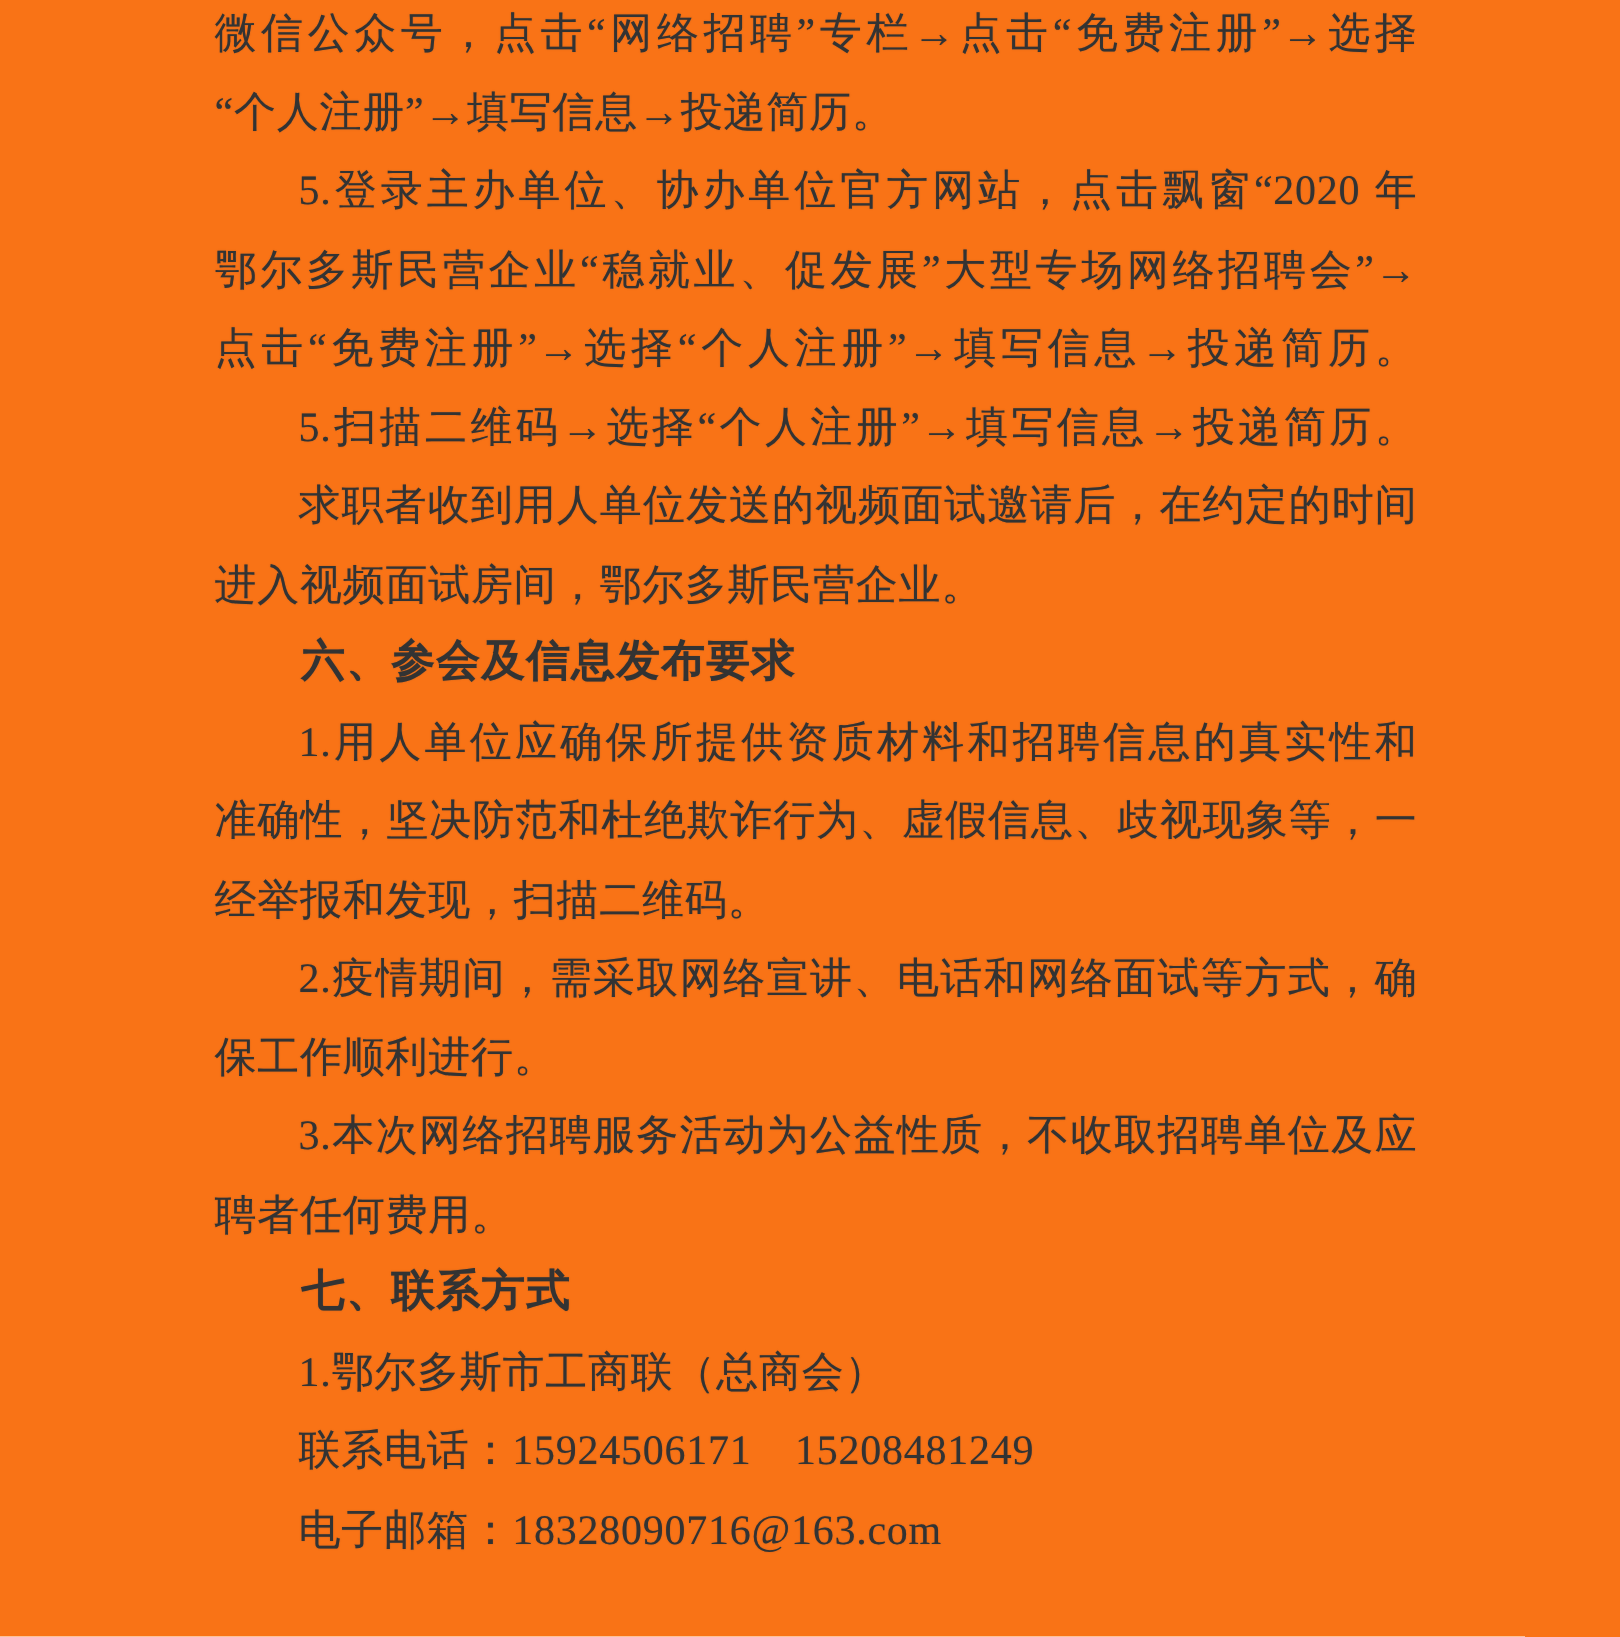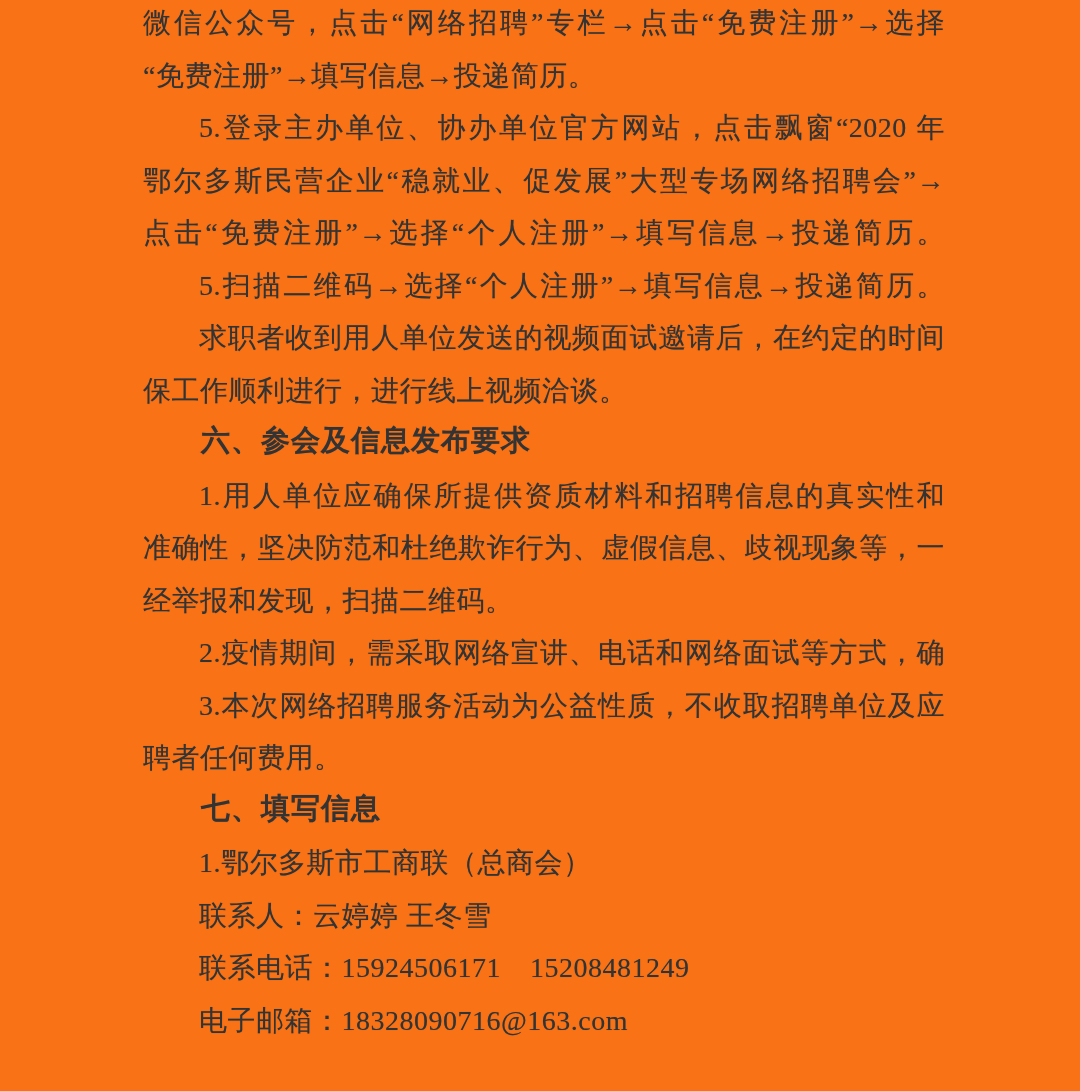--- a/index.html
+++ b/index.html
@@ -47,33 +47,33 @@
     font-size: 29px;
     letter-spacing: 1px;
   }
 </style>
 </head>
 <body>
 
 <div class="page">
   <div class="doc">
     <div class="line fill">微信公众号，点击“网络招聘”专栏→点击“免费注册”→选择</div>
-    <div class="line">“免费注册”→填写信息→投递简历。</div>
+    <div class="line">“个人注册”→填写信息→投递简历。</div>
     <div class="line indent fill">5.登录主办单位、协办单位官方网站，点击飘窗“2020 年</div>
     <div class="line fill">鄂尔多斯民营企业“稳就业、促发展”大型专场网络招聘会”→</div>
     <div class="line fill">点击“免费注册”→选择“个人注册”→填写信息→投递简历。</div>
     <div class="line indent fill">5.扫描二维码→选择“个人注册”→填写信息→投递简历。</div>
     <div class="line indent fill">求职者收到用人单位发送的视频面试邀请后，在约定的时间</div>
-    <div class="line">保工作顺利进行，进行线上视频洽谈。</div>
+    <div class="line">进入视频面试房间，鄂尔多斯民营企业。</div>
     <div class="line indent heading">六、参会及信息发布要求</div>
     <div class="line indent fill">1.用人单位应确保所提供资质材料和招聘信息的真实性和</div>
     <div class="line fill">准确性，坚决防范和杜绝欺诈行为、虚假信息、歧视现象等，一</div>
     <div class="line">经举报和发现，扫描二维码。</div>
     <div class="line indent fill">2.疫情期间，需采取网络宣讲、电话和网络面试等方式，确</div>
+    <div class="line">保工作顺利进行。</div>
     <div class="line indent fill">3.本次网络招聘服务活动为公益性质，不收取招聘单位及应</div>
     <div class="line">聘者任何费用。</div>
-    <div class="line indent heading">七、填写信息</div>
+    <div class="line indent heading">七、联系方式</div>
     <div class="line indent">1.鄂尔多斯市工商联（总商会）</div>
-    <div class="line indent">联系人：云婷婷 王冬雪</div>
     <div class="line indent">联系电话：15924506171  15208481249</div>
     <div class="line indent">电子邮箱：18328090716@163.com</div>
   </div>
 </div>
 
 </body></html>

